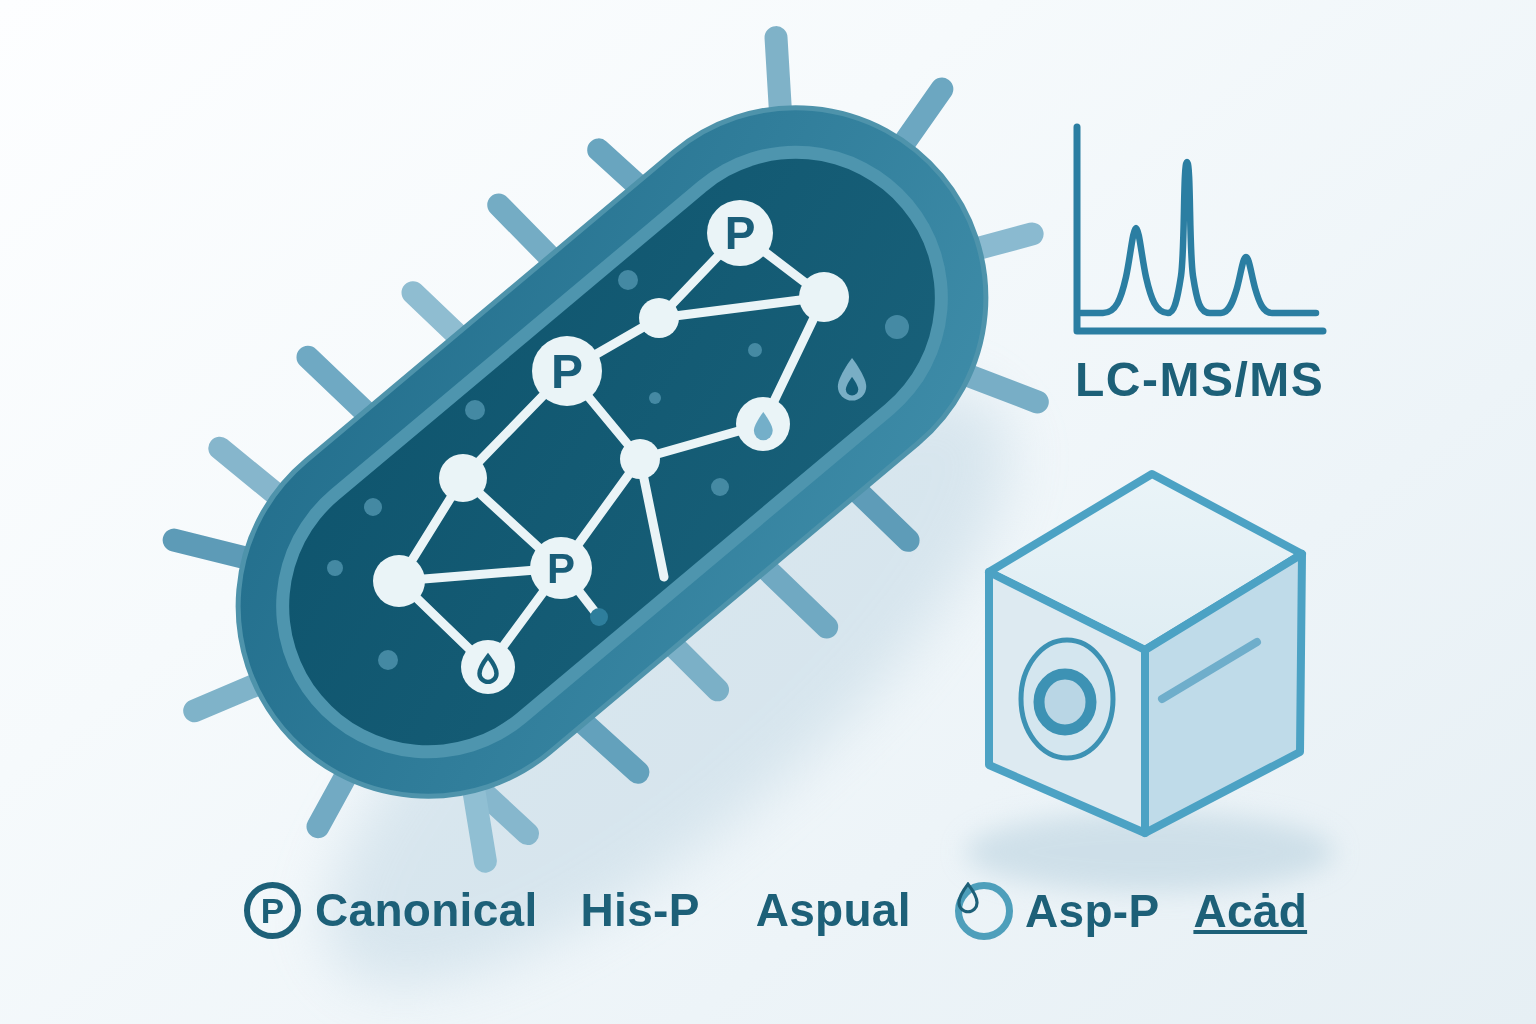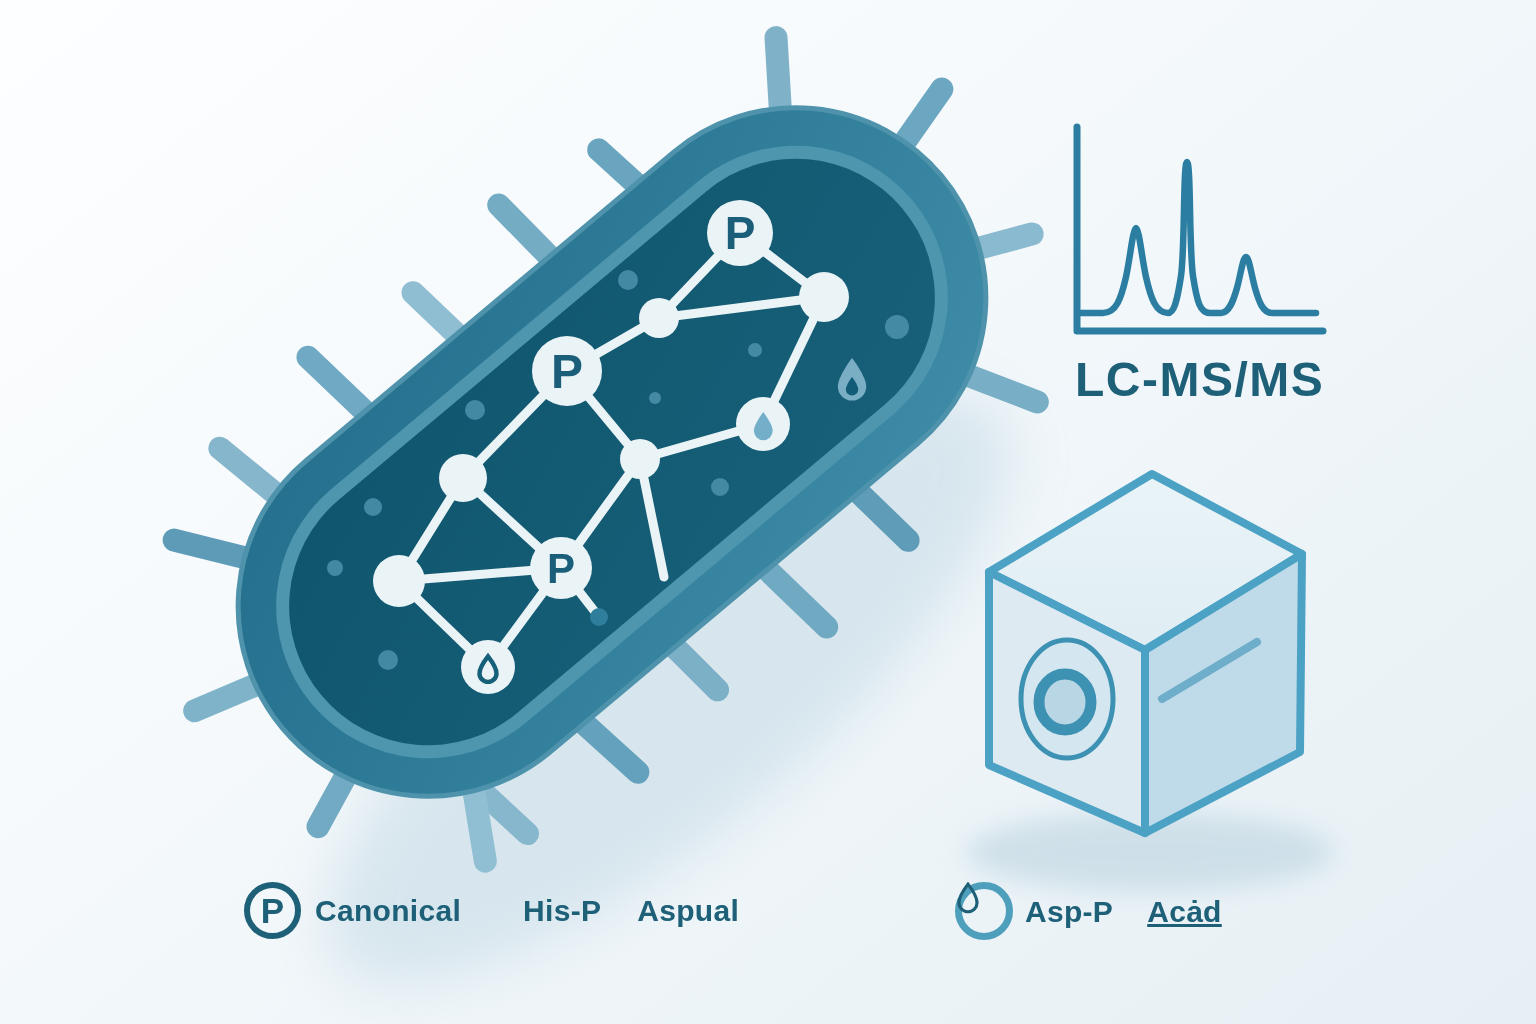--- a/index.html
+++ b/index.html
@@ -20,21 +20,21 @@
   }
   .cyto-dot{fill:var(--cyto_dot);opacity:.85;}
   .chrom{stroke:var(--chromatogram_stroke);fill:none;stroke-linecap:round;stroke-linejoin:round;}
   .chrom-label{
     font-family:"Liberation Sans",sans-serif;font-weight:700;font-size:48px;
     letter-spacing:1.5px;fill:var(--label_text);
   }
   .cube-face{stroke:var(--cube_stroke);stroke-width:8;stroke-linejoin:round;}
   .legend-group{position:absolute;display:flex;align-items:center;}
   .legend-word{
-    font-size:30px;font-weight:600;color:var(--label_text);
+    font-size:46px;font-weight:600;color:var(--label_text);
     letter-spacing:.3px;line-height:57px;white-space:nowrap;
   }
   .legend-icon-circle{
     box-sizing:border-box;border-radius:50%;
     display:flex;align-items:center;justify-content:center;flex:0 0 auto;
   }
   .p-icon{
     width:57px;height:57px;border:6px solid var(--legend_icon_dark);
     color:var(--legend_icon_dark);font-size:35px;font-weight:700;
   }
@@ -181,22 +181,22 @@
       <ellipse cx="1065" cy="702" rx="26" ry="28" fill="#B9D6E5" stroke="#3D92B4" stroke-width="11"></ellipse>
       <line x1="1162" y1="699" x2="1257" y2="642" stroke="#6FAECB" stroke-width="8" stroke-linecap="round"></line>
     </g>
   </svg>
 
   <div class="legend-group" style="left:244px;top:882px;">
     <div class="legend-icon-circle p-icon">
       <span>P</span>
     </div>
     <span class="legend-word" style="margin-left:14px;">Canonical</span>
-    <span class="legend-word" style="margin-left:62px;">His-P</span>
-    <span class="legend-word" style="margin-left:36px;">Aspual</span>
+    <span class="legend-word" style="margin-left:43px;">His-P</span>
+    <span class="legend-word" style="margin-left:56px;">Aspual</span>
   </div>
 
   <div class="legend-group" style="left:955px;top:882px;">
     <div class="legend-icon-circle droplet-legend-circle">
       <svg width="26" height="34" viewBox="0 0 24 32">
         <path d="M12 2C12 2 3.5 13 3.5 19.5a8.5 8.5 0 0 0 17 0C20.5 13 12 2 12 2Z" fill="none" stroke="#1D6078" stroke-width="3"></path>
       </svg>
     </div>
     <span class="legend-word" style="margin-left:12px;text-align:center;">Asp-P</span>
     <span class="legend-word" style="margin-left:34px;text-decoration:underline;">Acȧd</span>

